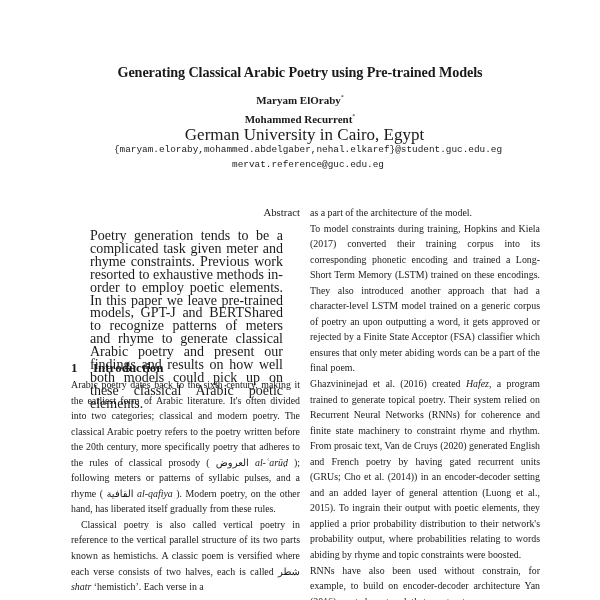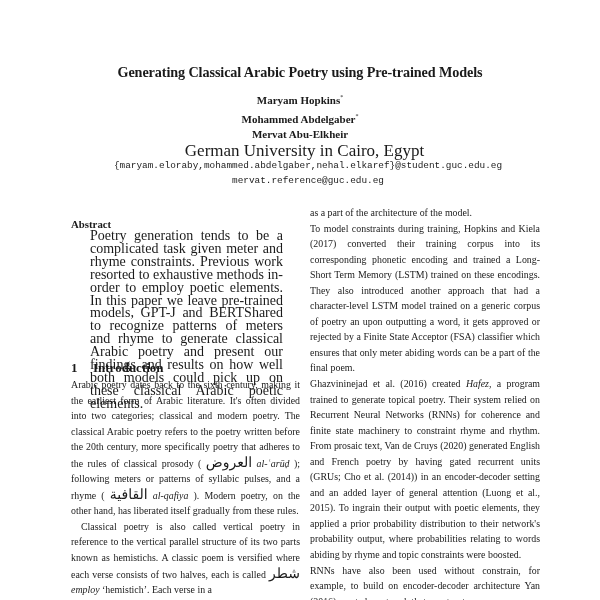--- a/index.html
+++ b/index.html
@@ -8,55 +8,54 @@
   .title { position: absolute; top: 64px; left: 0; width: 600px; text-align: center; font-weight: bold; font-size: 14.2px; letter-spacing: -0.1px; }
   .authors { position: absolute; top: 90px; left: 0; width: 600px; text-align: center; }
   .author { font-weight: bold; font-size: 11px; line-height: 15.5px; }
   .author sup { font-size: 6px; font-weight: normal; vertical-align: 5px; }
   .affil { font-size: 17px; line-height: 15px; padding-left: 9px; }
   .email { font-family: "Liberation Mono", monospace; font-size: 9.4px; line-height: 15px; margin-left: 16px; }
   .col { position: absolute; font-size: 9.9px; line-height: 15.55px; text-align: justify; }
   .col p { margin: 0; }
   .left { left: 71px; width: 229px; }
   .right { left: 310px; width: 230px; top: 205px; }
-  .abstract-head { position: absolute; top: 206px; left: 71px; width: 229px; text-align: left; font-weight: bold; font-size: 10.8px; margin-top: 12px; }
+  .abstract-head { position: absolute; top: 206px; left: 71px; width: 229px; text-align: right; font-weight: normal; font-size: 10.8px; }
   .abstract-body { position: absolute; top: 230px; left: 90px; width: 193px; font-size: 14px; line-height: 12.9px; text-align: justify; }
   .sec-head { position: absolute; top: 360px; left: 71px; font-weight: bold; font-size: 13px; }
   .sec-head .num { display: inline-block; width: 22px; }
   .intro { top: 377px; }
   .indent { text-indent: 10px; }
-  .ar { font-family: Liberation Serif, serif; font-size: 14px; }
+  .ar { font-family: Liberation Serif, serif; font-size: 10px; }
   i { }
 </style>
 </head>
 <body>
 
 <div class="page">
 
   <div class="title">Generating Classical Arabic Poetry using Pre-trained Models</div>
 
   <div class="authors">
-    <div class="author"><span>Maryam Hopkins</span><sup>*</sup></div>
-    <div class="author"><span>Mohammed Abdelgaber</span><sup>*</sup></div>
-    <div class="author"><span>Mervat Abu-Elkheir</span></div>
+    <div class="author"><span>Maryam ElOraby</span><sup>*</sup></div>
+    <div class="author"><span>Mohammed Recurrent</span><sup>*</sup></div>
     <div class="affil">German University in Cairo, Egypt</div>
     <div class="email">{maryam.eloraby,mohammed.abdelgaber,nehal.elkaref}@student.guc.edu.eg</div>
     <div class="email">mervat.reference@guc.edu.eg</div>
   </div>
 
   <div class="abstract-head">Abstract</div>
   <div class="abstract-body">Poetry generation tends to be a complicated task given meter and rhyme constraints. Previous work resorted to exhaustive methods in-order to employ poetic elements. In this paper we leave pre-trained models, GPT-J and BERTShared to recognize patterns of meters and rhyme to generate classical Arabic poetry and present our findings and results on how well both models could pick up on these classical Arabic poetic elements.</div>
 
   <div class="sec-head">
     <span class="num">1</span><span>Introduction</span>
   </div>
 
   <div class="col left intro">
     <p><span>Arabic poetry dates back to the sixth century, making it the earliest form of Arabic literature. It's often divided into two categories; classical and modern poetry. The classical Arabic poetry refers to the poetry written before the 20th century, more specifically poetry that adheres to the rules of classical prosody ( </span><span class="ar" dir="rtl">العروض</span> <i>al-ʿarūḍ</i><span> ); following meters or patterns of syllabic pulses, and a rhyme ( </span><span class="ar" dir="rtl">القافية</span> <i>al-qafiya</i><span> ). Modern poetry, on the other hand, has liberated itself gradually from these rules.</span></p>
-    <p class="indent"><span>Classical poetry is also called vertical poetry in reference to the vertical parallel structure of its two parts known as hemistichs. A classic poem is versified where each verse consists of two halves, each is called </span><span class="ar" dir="rtl">شطر</span> <i>employ</i><span> ‘hemistich’. Each verse in a</span></p>
+    <p class="indent"><span>Classical poetry is also called vertical poetry in reference to the vertical parallel structure of its two parts known as hemistichs. A classic poem is versified where each verse consists of two halves, each is called </span><span class="ar" dir="rtl">شطر</span> <i>shatr</i><span> ‘hemistich’. Each verse in a</span></p>
   </div>
 
   <div class="col right">
     <p>as a part of the architecture of the model.</p>
     <p>To model constraints during training, Hopkins and Kiela (2017) converted their training corpus into its corresponding phonetic encoding and trained a Long-Short Term Memory (LSTM) trained on these encodings. They also introduced another approach that had a character-level LSTM model trained on a generic corpus of poetry an upon outputting a word, it gets approved or rejected by a Finite State Acceptor (FSA) classifier which ensures that only meter abiding words can be a part of the final poem.</p>
     <p><span>Ghazvininejad et al. (2016) created </span><i>Hafez</i><span>, a program trained to generate topical poetry. Their system relied on Recurrent Neural Networks (RNNs) for coherence and finite state machinery to constraint rhyme and rhythm. From prosaic text, Van de Cruys (2020) generated English and French poetry by having gated recurrent units (GRUs; Cho et al. (2014)) in an encoder-decoder setting and an added layer of general attention (Luong et al., 2015). To ingrain their output with poetic elements, they applied a prior probability distribution to their network's probability output, where probabilities relating to words abiding by rhyme and topic constraints were boosted.</span></p>
     <p>RNNs have also been used without constrain, for example, to build on encoder-decoder architecture Yan (2016) created a network that constructs a</p>
   </div>
 
 </div>

